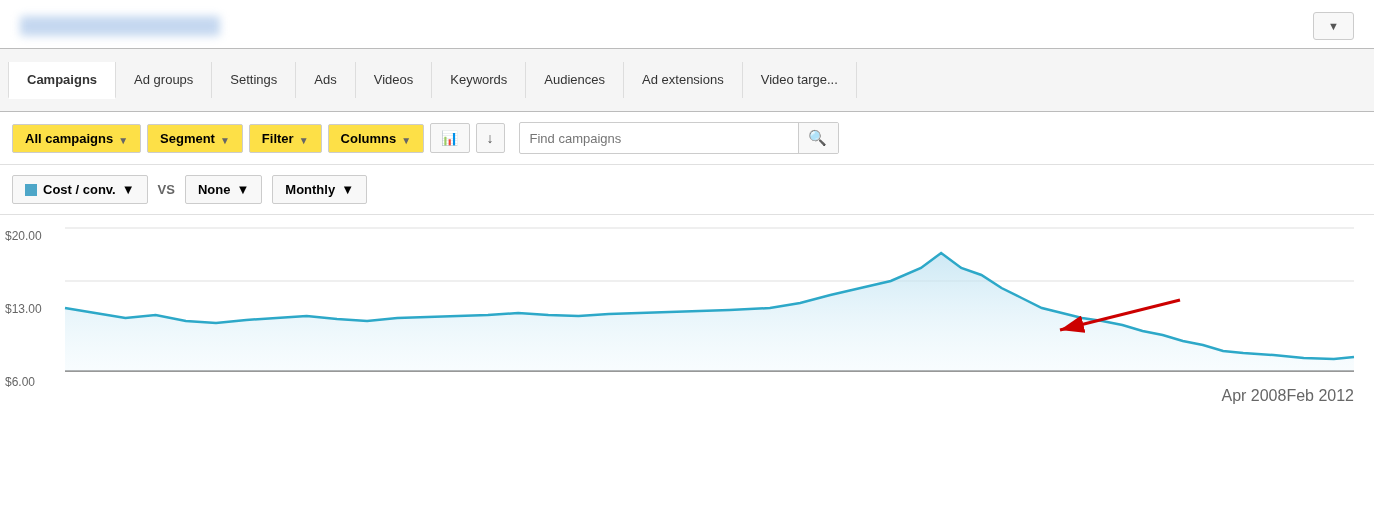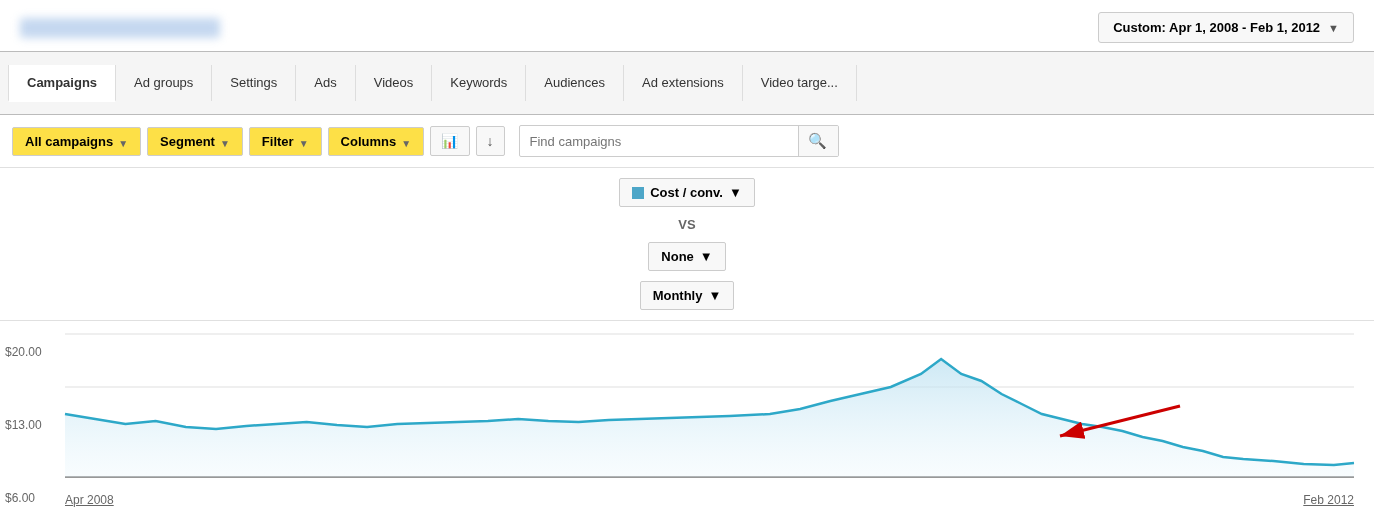--- a/index.html
+++ b/index.html
@@ -138,21 +138,20 @@
       color: #333;
     }
 
     
     .secondary-toolbar {
       display: flex;
       align-items: center;
       gap: 10px;
       padding: 10px 12px;
       border-bottom: 1px solid #e0e0e0;
-      flex-direction: column;
     }
     .metric-btn {
       display: flex;
       align-items: center;
       gap: 6px;
       border: 1px solid #ccc;
       background: #f8f8f8;
       padding: 6px 12px;
       border-radius: 2px;
       cursor: pointer;
@@ -184,21 +183,20 @@
     }
   </style>
 </head>
 <body>
 
 <div class="header">
   <div class="header-title-area">
     <div class="blurred-text"></div>
   </div>
   <button class="date-range-btn">
-    <strong>Custom: Apr 1, 2008 - Feb 1, 2012</strong>
     <span class="arrow">▼</span>
   </button>
 </div>
 
 <div class="tabs-bar">
   <div class="tab-item active">
     <span>Campaigns</span>
   </div>
   <div class="tab-item">
     <span>Ad groups</span>
@@ -269,21 +267,21 @@
     <span class="caret">▼</span>
   </button>
   <button class="metric-btn">
     <span>Monthly</span>
     <span class="caret">▼</span>
   </button>
 </div>
 
 <div class="chart-container" style="position:relative; padding: 8px 20px 40px 65px; height:220px;">
 
-  <div style="position:absolute; left:5px; top:24px; height:160px; display:flex; flex-direction:column; justify-content:space-between; font-size:12px; color:#666;">
+  <div style="position:absolute; left:5px; top:14px; height:160px; display:flex; flex-direction:column; justify-content:space-between; font-size:12px; color:#666;">
     <span>$20.00</span>
     <span>$13.00</span>
     <span>$6.00</span>
   </div>
 
   <svg class="chart-svg" viewBox="0 0 1280 160" preserveAspectRatio="none" style="width:100%; height:160px; display:block;">
     <defs>
       <linearGradient id="areaGrad" x1="0" y1="0" x2="0" y2="1">
         <stop offset="0%" stop-color="#b8dff0" stop-opacity="0.7"></stop>
         <stop offset="100%" stop-color="#e8f6fc" stop-opacity="0.3"></stop>
@@ -321,17 +319,17 @@
 
   <svg style="position:absolute; top:0; left:0; width:100%; height:100%; pointer-events:none;" viewBox="0 0 1374 220" preserveAspectRatio="none">
     <defs>
       <marker id="arrowhead" markerWidth="8" markerHeight="6" refX="8" refY="3" orient="auto">
         <polygon points="0 0, 8 3, 0 6" fill="#cc0000"></polygon>
       </marker>
     </defs>
     <line x1="1180" y1="85" x2="1060" y2="115" stroke="#cc0000" stroke-width="3" marker-end="url(#arrowhead)"></line>
   </svg>
 
-  <div style="display:flex; justify-content:space-between; margin-top:4px; font-size:12px; color:#666;text-decoration:underline;">
+  <div style="display:flex; justify-content:flex-end; margin-top:4px; font-size:16px; color:#666;">
     <span>Apr 2008</span>
     <span>Feb 2012</span>
   </div>
 </div>
 
 </body></html>

